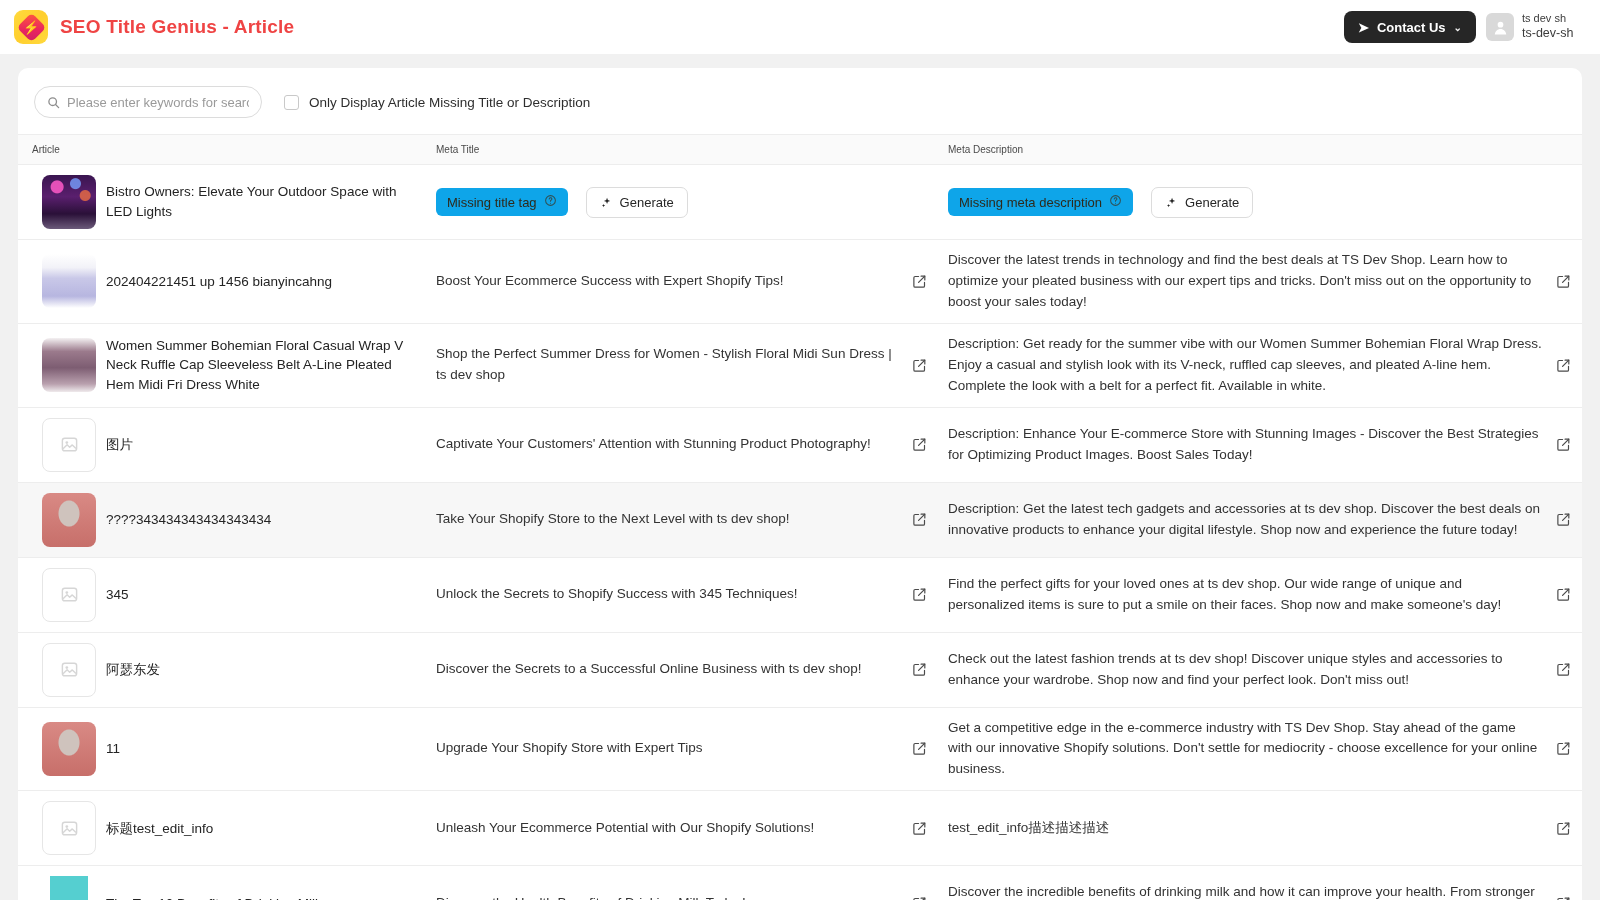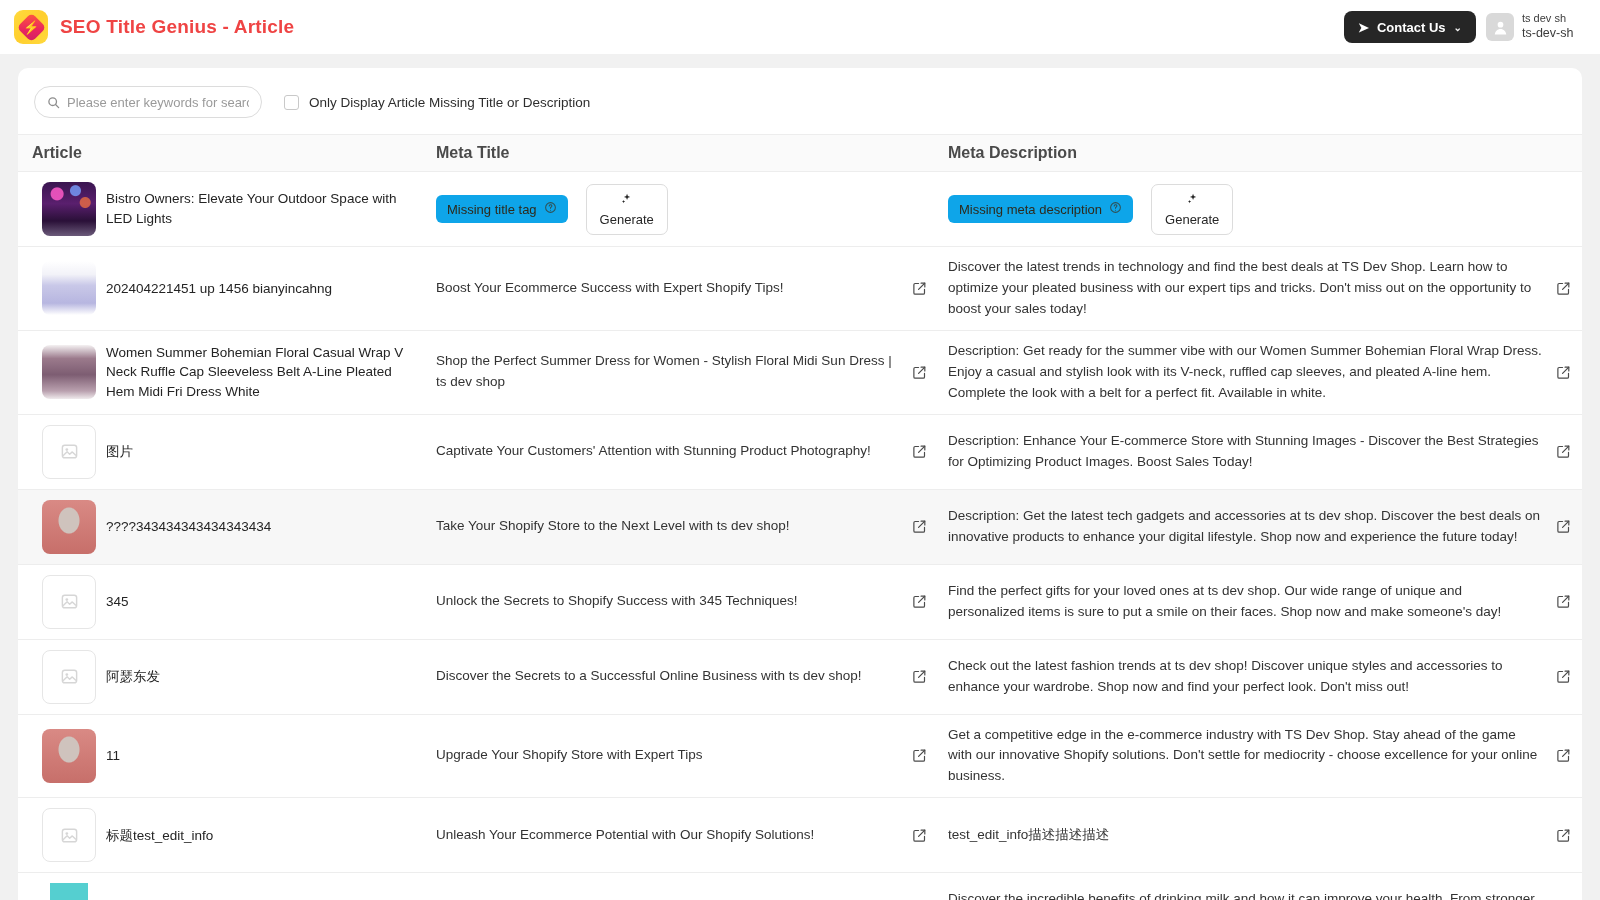--- a/index.html
+++ b/index.html
@@ -96,21 +96,21 @@
   .checkbox {
     width: 15px; height: 15px; border: 1px solid #c9c9c9; border-radius: 3px;
     background: #fff; flex: 0 0 auto;
   }
   .checklabel { font-size: 13.5px; color: #2e2e2e; }
 
   
   table { width: 100%; border-collapse: collapse; table-layout: fixed; }
   thead th {
     background: #fafafa;
-    font-size: 16px; font-weight: bold; color: #4a4a4a;
+    font-size: 10px; font-weight: normal; color: #4a4a4a;
     text-align: left; padding: 9px 10px;
     border-top: 1px solid #ededed;
     border-bottom: 1px solid #ededed;
   }
   th.col-article { width: 408px; padding-left: 14px; }
   th.col-title { width: 512px; }
   th.col-desc { width: auto; padding-left: 10px; }
 
   tbody td {
     border-bottom: 1px solid #ededed;
@@ -169,21 +169,20 @@
     background: #0ea5e9; color: #2e2a1c;
     border-radius: 6px; padding: 6px 11px;
     font-size: 13px; white-space: nowrap;
   }
   .badge .q { font-size: 12px; opacity: .75; }
   .gen-btn {
     display: inline-flex; align-items: center; gap: 7px;
     background: #fff; border: 1px solid #dcdcdc; border-radius: 7px;
     padding: 7px 13px; font-size: 13px; color: #262626; cursor: pointer;
     font-family: "Liberation Sans", sans-serif;
-    flex-direction: column;
   }
   .gen-btn .spark { font-size: 12px; }
   .cell-actions { display: flex; align-items: center; gap: 18px; }
 </style>
 </head>
 <body>
 
 <div class="topbar">
   <div class="brand">
     <div class="logo">

